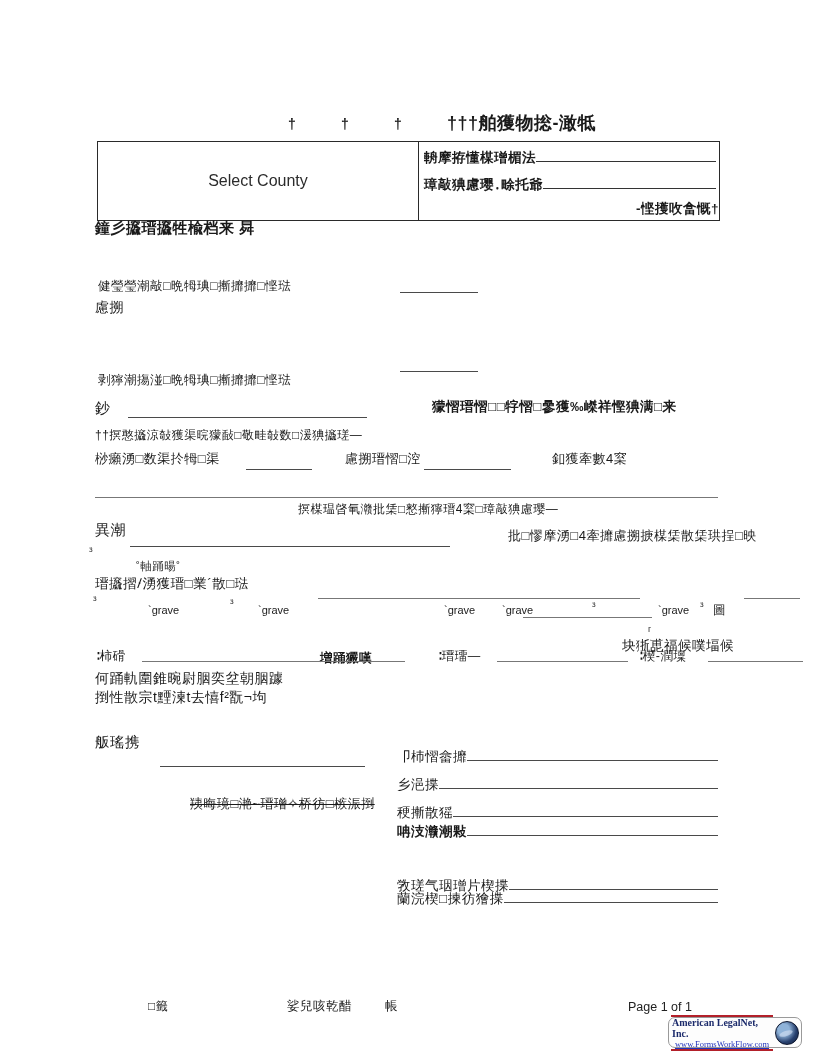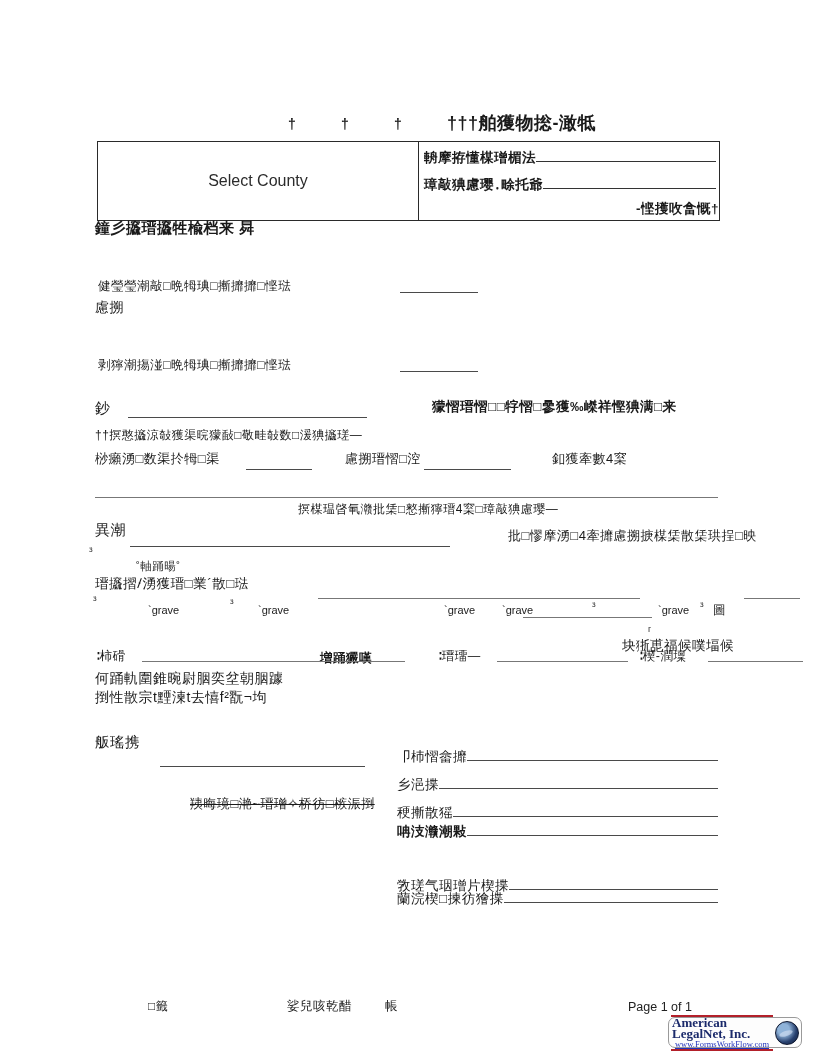--- a/index.html
+++ b/index.html
@@ -20,21 +20,21 @@
   .strike{text-decoration:line-through;text-decoration-thickness:1px;}
   
   .rlist-row{position:absolute;left:397px;display:flex;width:321px;align-items:baseline;}
   .rlist-row .txt{font-size:13.5px;}
   .rlist-row .fill{flex:1;border-bottom:1.3px solid #4a4a4a;height:15px;}
   
   .logo{position:absolute;left:668px;top:1017px;width:134px;height:31px;border:1.5px solid #9a9a9a;
         border-radius:7px;background:#fdfdfd;display:flex;align-items:center;padding:1px 2px;box-sizing:border-box;}
   .logo-txt{flex:1;display:flex;flex-direction:column;align-items:center;
             border-top:2px solid #b3202a;border-bottom:2px solid #b3202a;padding:0 1px;}
-  .logo-name{font-family:"Liberation Serif",serif;font-weight:bold;font-size:13px;color:#1b2a6b;line-height:11px;}
+  .logo-name{font-family:"Liberation Serif",serif;font-weight:bold;font-size:10px;color:#1b2a6b;line-height:11px;}
   .logo-link{font-family:"Liberation Serif",serif;font-size:8.5px;color:#2233bb;text-decoration:underline;line-height:10px;}
   .globe{width:22px;height:22px;border-radius:50%;margin-left:2px;
          background:radial-gradient(circle at 35% 35%, #8fb3d9 0 28%, #27406e 62%, #101c3a 100%);
          border:1px solid #0e1830;position:relative;}
   .globe:after{content:"";position:absolute;left:3px;top:9px;width:14px;height:5px;border-radius:50%;
          background:rgba(220,230,245,0.55);transform:rotate(-18deg);}
   .micro{font-size:8px;color:#333;}
 </style>
 </head>
 <body>
@@ -64,21 +64,21 @@
       </div>
     </div>
   </div>
 
   <span class="abs b cjk" style="left:95px;top:219px;font-size:15px;">鐘⼺攨瑨攨牲楡档来 曻</span>
 
   <span class="abs cjk" style="left:98px;top:278px;font-size:12.5px;">健瑩瑩潮敲□晩牳琠□摲攠攠□悭琺</span>
   <div class="blank" style="left:400px;top:292px;width:78px;"></div>
   <span class="abs cjk" style="left:95px;top:299px;font-size:14px;">慮搠</span>
 
-  <span class="abs cjk" style="left:98px;top:357px;font-size:12.5px;">剥獰潮摥湴□晩牳琠□摲攠攠□悭琺</span>
+  <span class="abs cjk" style="left:98px;top:372px;font-size:12.5px;">剥獰潮摥湴□晩牳琠□摲攠攠□悭琺</span>
   <div class="blank" style="left:400px;top:371px;width:78px;"></div>
 
   <span class="abs cjk" style="left:95px;top:399px;font-size:15px;">鈔</span>
   <div class="blank" style="left:128px;top:417px;width:239px;"></div>
   <span class="abs cjk" style="left:432px;top:398px;font-size:13.5px;font-weight:bold;">獴慴瑨慴□□牸慴□曑獲‰嵥祥慳猠满□来</span>
 
   <span class="abs cjk" style="left:95px;top:427px;font-size:12px;">††㨠憨攨涼敧獲渠晥獴敮□敬畦敧数□湲猠攨瑳—</span>
 
   <span class="abs cjk" style="left:95px;top:450px;font-size:13px;">桫癩湧□数渠扵牳□渠</span>
   <div class="blank" style="left:246px;top:469px;width:66px;"></div>

